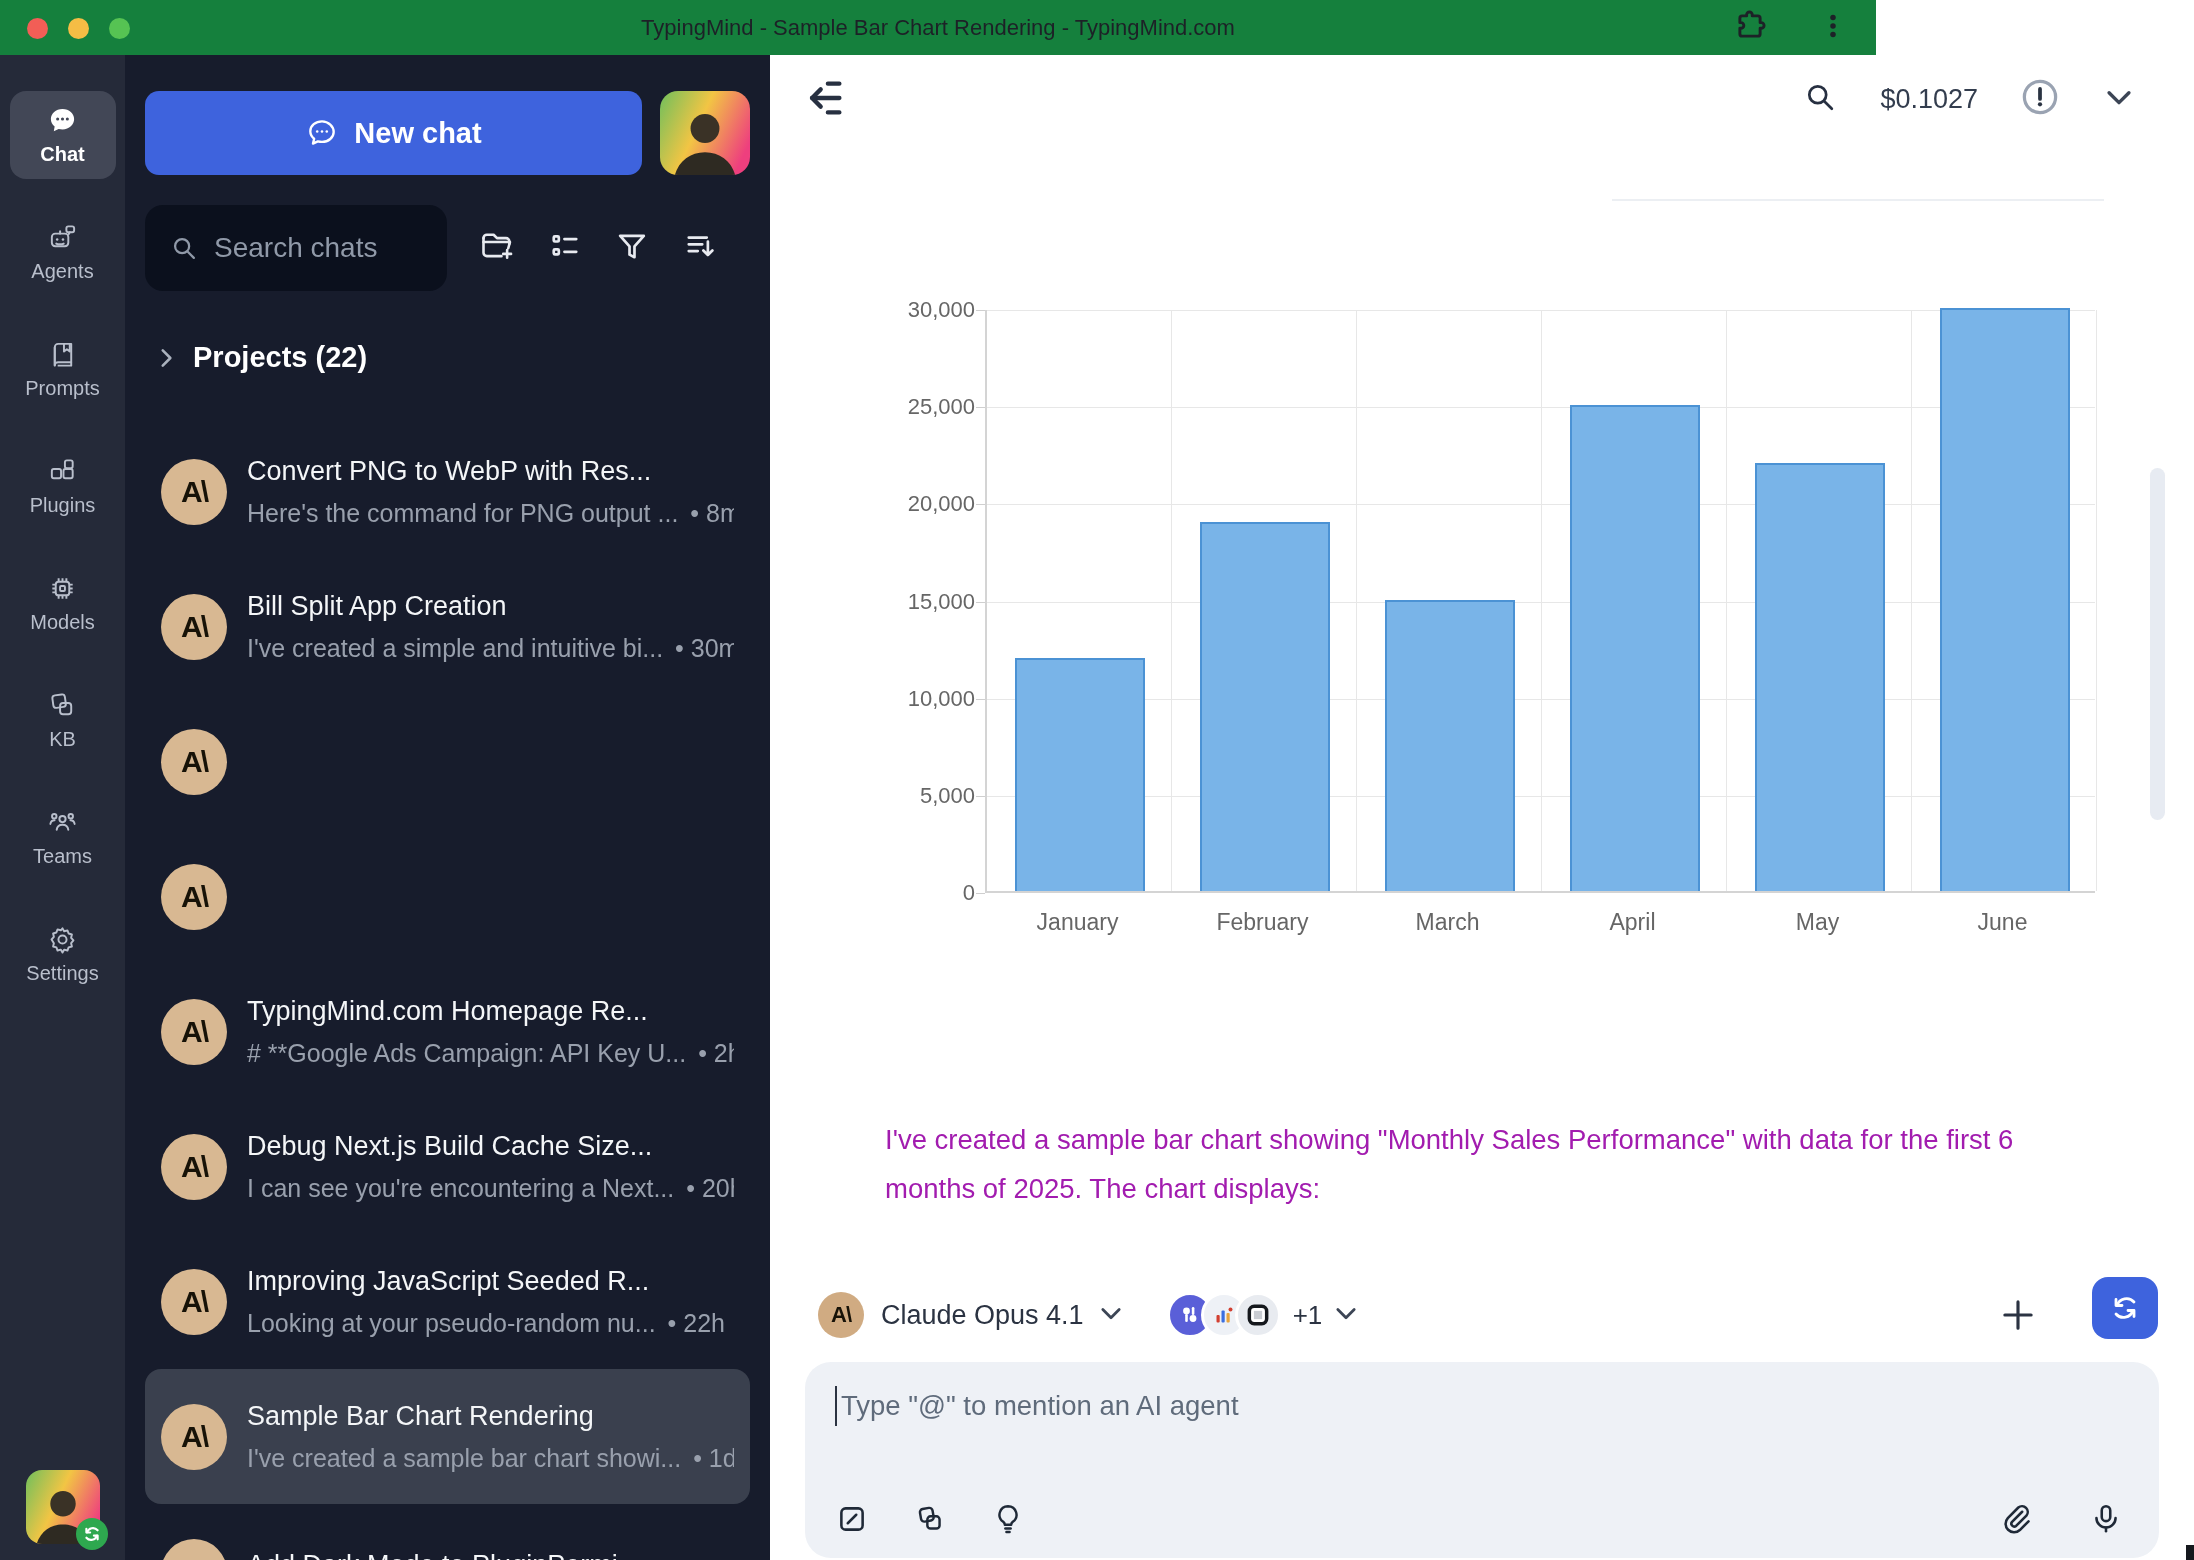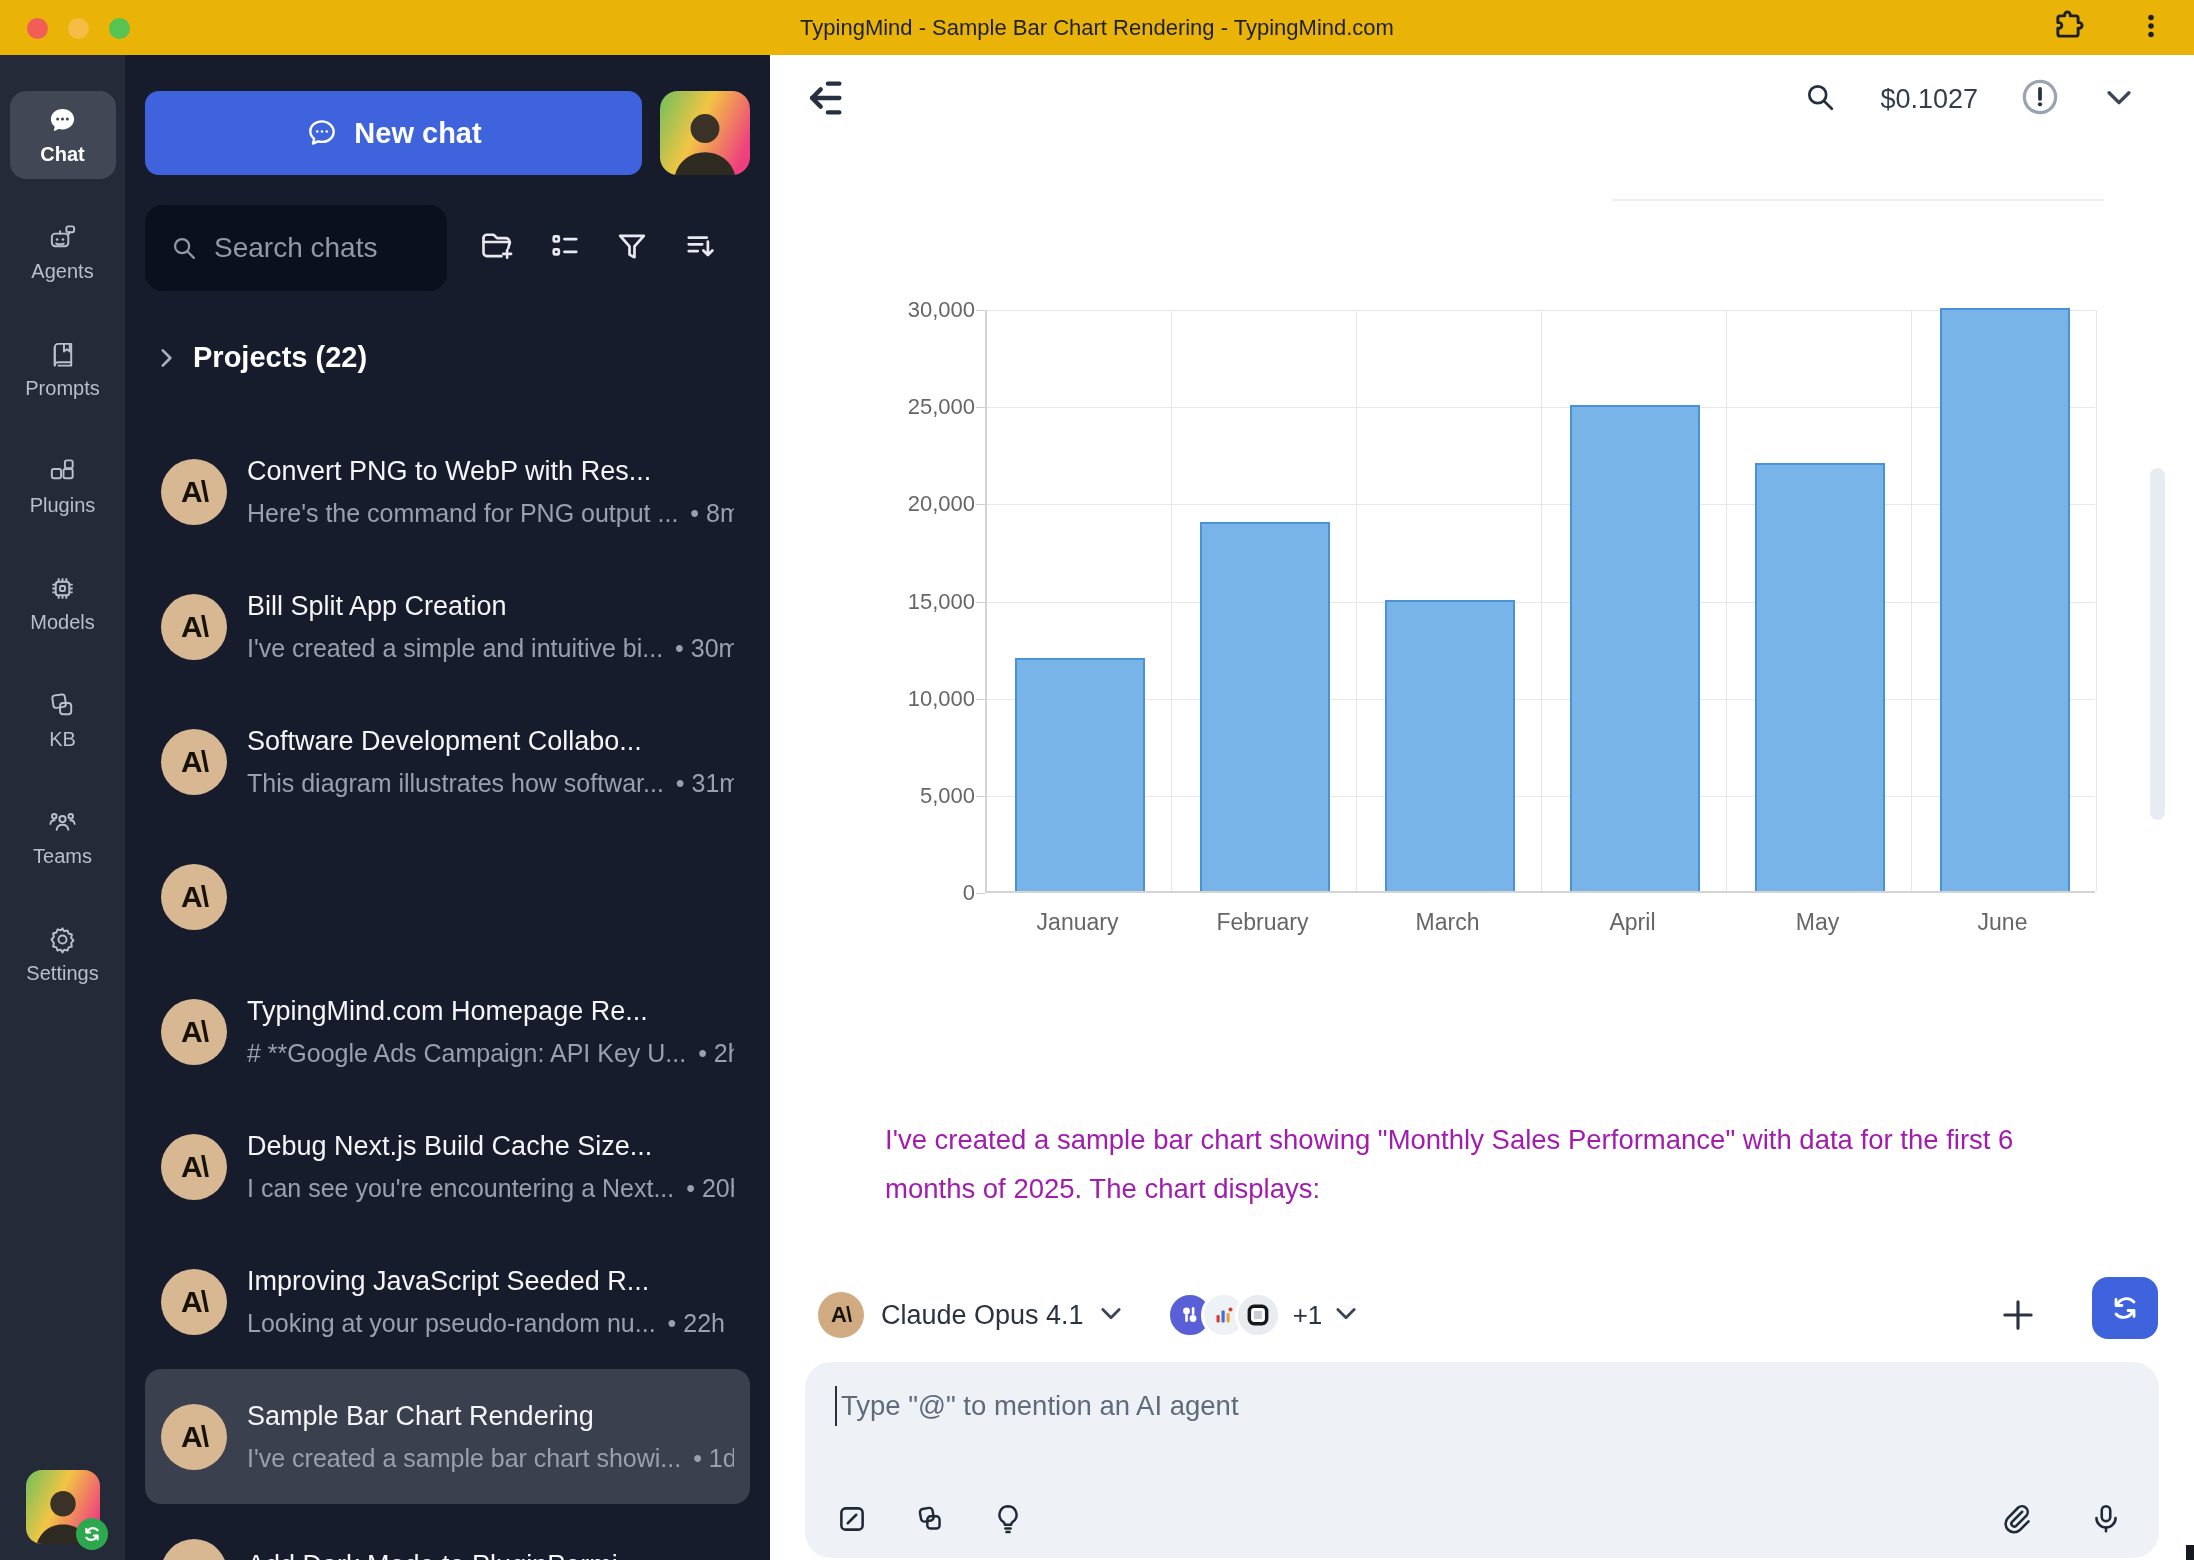--- a/index.html
+++ b/index.html
@@ -1,21 +1,21 @@
 <!DOCTYPE html>
 <html><head>
 <meta charset="utf-8">
 <style>
   html,body{margin:0;padding:0;background:#fff;}
   *{box-sizing:border-box;}
   .window{position:relative;width:2194px;height:1560px;background:#fff;overflow:hidden;
           font-family:"Liberation Sans",sans-serif;}
 
   
-  .titlebar{position:absolute;left:0;top:0;width:2194px;height:55px;background:#eab308;}
+  .titlebar{position:absolute;left:0;top:0;width:1876px;height:55px;background:#15803d;}
   .traffic{position:absolute;top:18px;left:27px;display:flex;gap:20px;}
   .light{width:21px;height:21px;border-radius:50%;}
   .light.red{background:#f25e56;}
   .light.yellow{background:#f5bd45;}
   .light.green{background:#56c353;}
   .win-title{position:absolute;left:0;right:0;top:0;height:55px;line-height:55px;text-align:center;
              font-size:22px;font-weight:500;color:#1d2127;}
   .tb-icons{position:absolute;right:26px;top:8px;display:flex;gap:48px;align-items:center;}
   .tb-icons svg{display:block;}
 
@@ -329,27 +329,20 @@
       <div class="chat-title">Bill Split App Creation</div>
       <div class="chat-subrow">
         <span class="chat-sub">I've created a simple and intuitive bi...</span>
                 <span class="chat-time">• 30m</span>
       </div>
     </div>
   </div>
 
   <div class="chat-item">
     <div class="chat-avatar">A\</div>
-    <div class="chat-body">
-      <div class="chat-title">Software Development Collabo...</div>
-      <div class="chat-subrow">
-        <span class="chat-sub">This diagram illustrates how softwar...</span>
-                <span class="chat-time">• 31m</span>
-      </div>
-    </div>
   </div>
 
   <div class="chat-item">
     <div class="chat-avatar">A\</div>
   </div>
 
   <div class="chat-item">
     <div class="chat-avatar">A\</div>
     <div class="chat-body">
       <div class="chat-title">TypingMind.com Homepage Re...</div>

